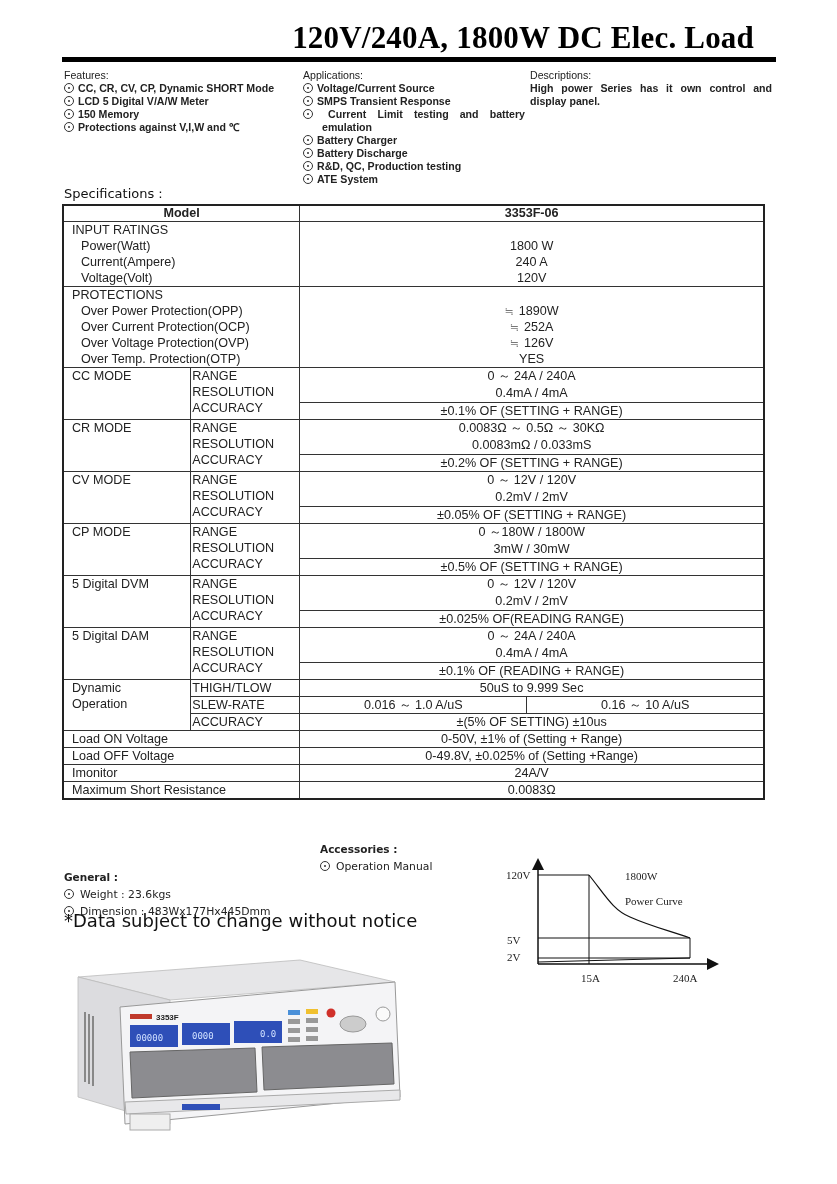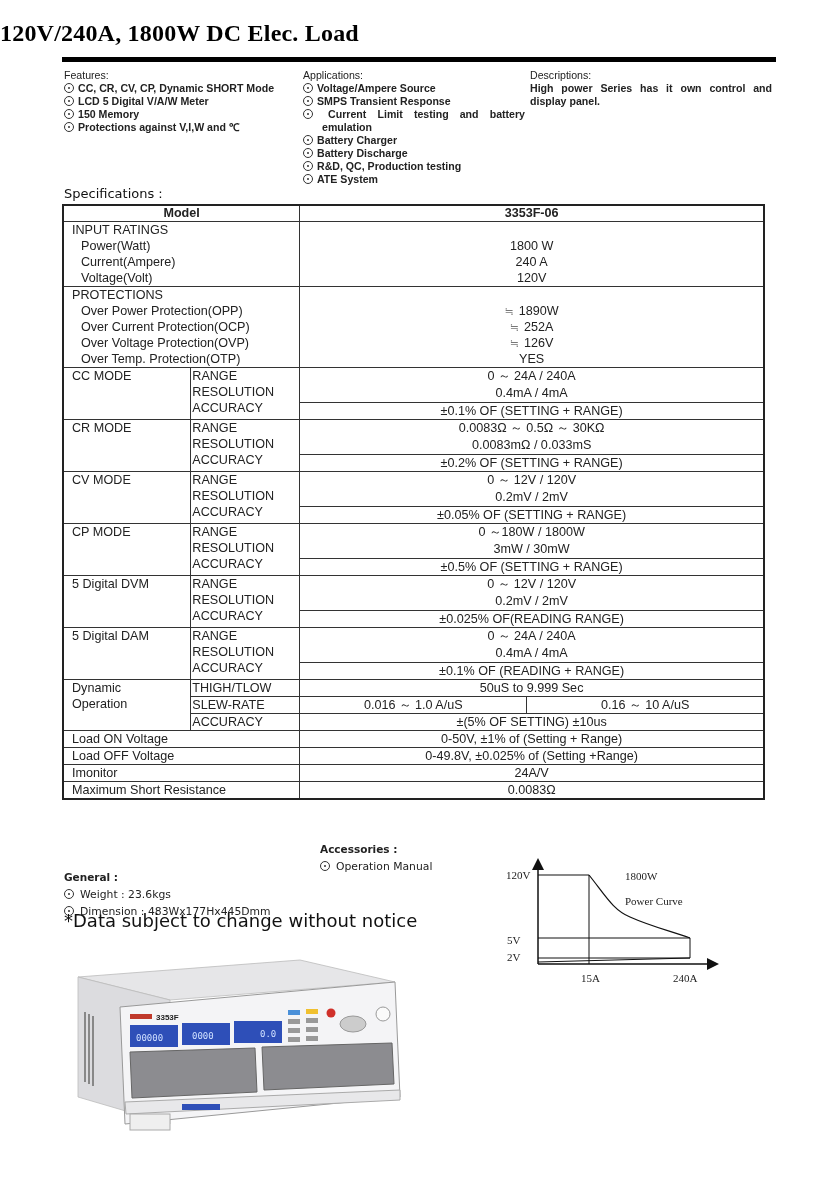--- a/index.html
+++ b/index.html
@@ -1,17 +1,17 @@
 <!DOCTYPE html>
 <html><head>
 <meta charset="utf-8">
 <style>
   html, body { margin:0; padding:0; background:#ffffff; }
   body { width:837px; height:1184px; position:relative; overflow:hidden; color:#111; font-family:"Liberation Sans", sans-serif; }
-  .title { position:absolute; left:0; width:754px; top:20px; text-align:left; font-family:"Liberation Serif", serif; font-weight:bold; font-size:24px; letter-spacing:0.2px; color:#000; }
+  .title { position:absolute; left:0; width:754px; top:20px; text-align:right; font-family:"Liberation Serif", serif; font-weight:bold; font-size:31px; letter-spacing:0.2px; color:#000; }
   .title-rule { position:absolute; left:62px; width:714px; top:57px; height:5px; background:#000; }
   .col { position:absolute; top:69px; font-size:10.6px; font-weight:bold; line-height:13px; color:#222; }
   .col .hdr { font-weight:normal; }
   .col .item { white-space:nowrap; }
   .bullet { display:inline-block; width:10px; height:10px; border:1px solid #333; border-radius:50%; position:relative; top:1px; margin-right:4px; box-sizing:border-box; }
   .bullet::after { content:""; position:absolute; left:3px; top:3px; width:2px; height:2px; background:#333; border-radius:50%; }
   .features { left:64px; width:232px; }
   .apps { left:303px; width:222px; }
   .apps .item.wrap { white-space:normal; text-align:justify; text-align-last:justify; }
   .apps .item.cont { padding-left:19px; }
@@ -43,21 +43,21 @@
 <div class="col features">
   <div class="hdr">Features:</div>
   <div class="item"><span class="bullet"></span><span>CC, CR, CV, CP, Dynamic SHORT Mode</span></div>
   <div class="item"><span class="bullet"></span><span>LCD 5 Digital V/A/W Meter</span></div>
   <div class="item"><span class="bullet"></span><span>150 Memory</span></div>
   <div class="item"><span class="bullet"></span><span>Protections against V,I,W and ℃</span></div>
 </div>
 
 <div class="col apps">
   <div class="hdr">Applications:</div>
-  <div class="item"><span class="bullet"></span><span>Voltage/Ampere Source</span></div>
+  <div class="item"><span class="bullet"></span><span>Voltage/Current Source</span></div>
   <div class="item"><span class="bullet"></span><span>SMPS Transient Response</span></div>
   <div class="item wrap"><span class="bullet"></span> <span>Current Limit testing and battery</span></div>
   <div class="item cont">emulation</div>
   <div class="item"><span class="bullet"></span><span>Battery Charger</span></div>
   <div class="item"><span class="bullet"></span><span>Battery Discharge</span></div>
   <div class="item"><span class="bullet"></span><span>R&amp;D, QC, Production testing</span></div>
   <div class="item"><span class="bullet"></span><span>ATE System</span></div>
 </div>
 
 <div class="col desc">

